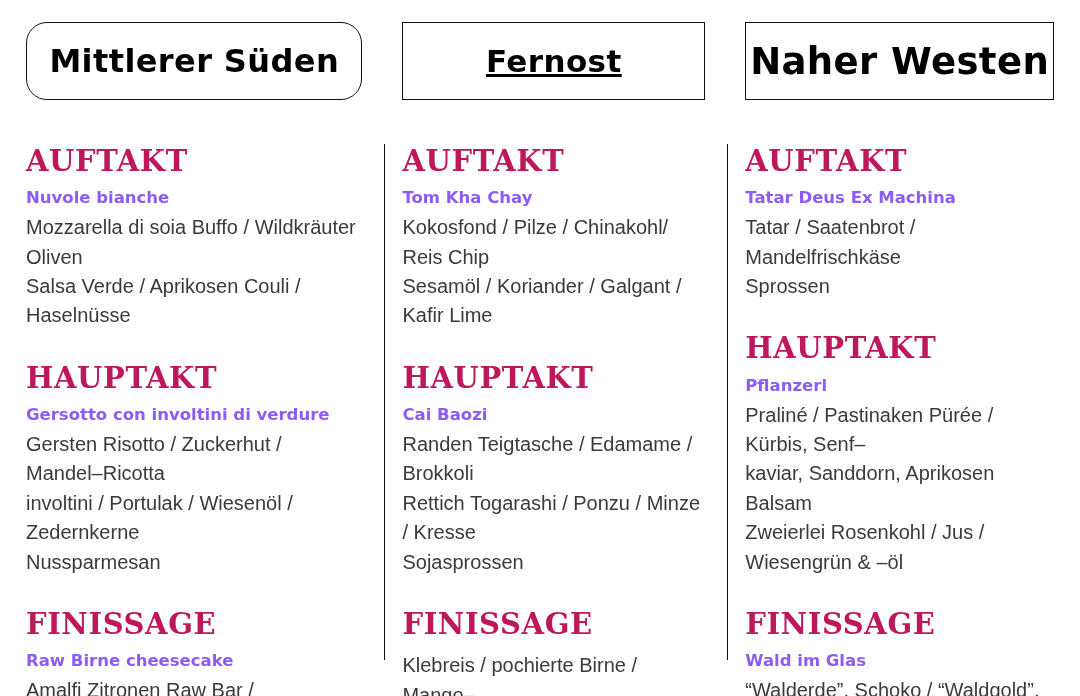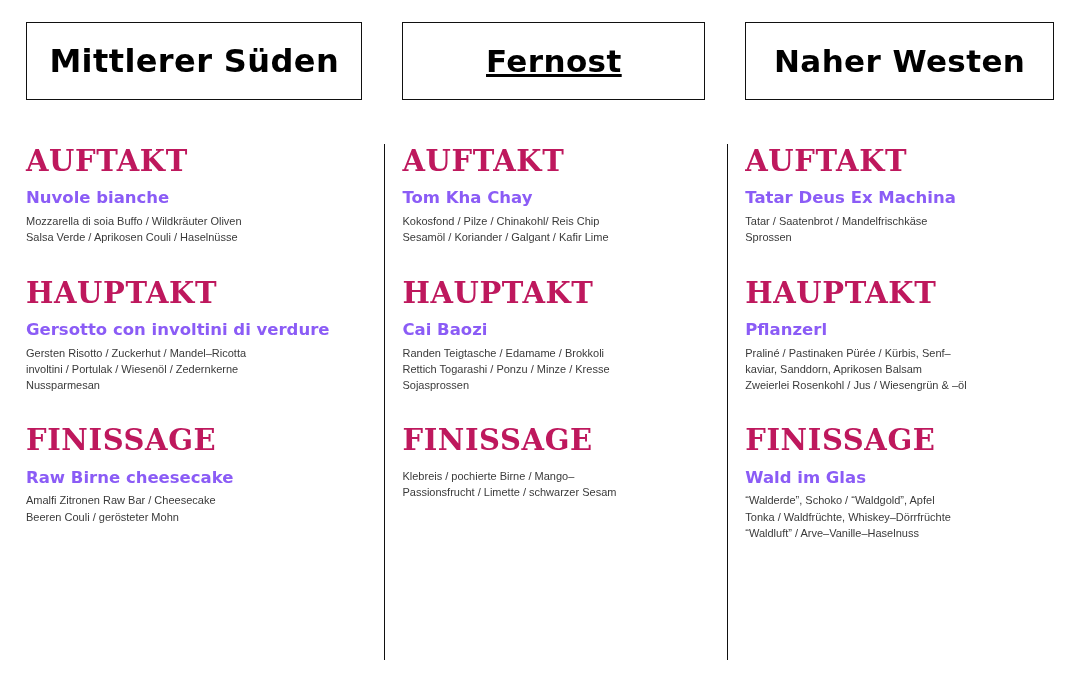--- a/index.html
+++ b/index.html
@@ -46,32 +46,32 @@
 
   .title-box {
     border: 1.5px solid #111;
     height: 78px;
     display: flex;
     align-items: center;
     justify-content: center;
     margin-bottom: 46px;
     box-sizing: border-box;
   }
-  .col-0 .title-box { padding: 0 10px; }
+  .col-0 .title-box { padding: 0 10px; border-radius: 21px; }
   .title-text {
     font-family: "DejaVu Sans", sans-serif;
     font-weight: bold;
     font-size: 31px;
     letter-spacing: 0.4px;
     color: #000;
     white-space: nowrap;
   }
   .col-0 .title-text { font-size: 32px; }
   .col-1 .title-text { font-size: 31px; text-decoration: underline; }
-  .col-2 .title-text { font-size: 31px; }
+  .col-2 .title-text { font-size: 37px; }
 
   .course { margin-bottom: 32px; }
   .course:last-child { margin-bottom: 0; margin-top: 20px; }
 
   .course-heading {
     font-family: "DejaVu Serif", serif;
     font-weight: bold;
     font-size: 29px;
     letter-spacing: 0.6px;
     color: #be185d;
@@ -81,21 +81,21 @@
   .dish-name {
     font-family: "DejaVu Sans", sans-serif;
     font-weight: bold;
     font-size: 16.5px;
     color: #8b5cf6;
     margin: 0 0 5px 0;
     line-height: 1.2;
   }
   .dish-desc {
     font-family: "Liberation Sans", sans-serif;
-    font-size: 11px;
+    font-size: 20px;
     color: #3a3a3a;
     line-height: 1.47;
     margin: 0;
     white-space: pre-line;
   }
 </style>
 </head>
 <body>
 
 <div class="menu">

